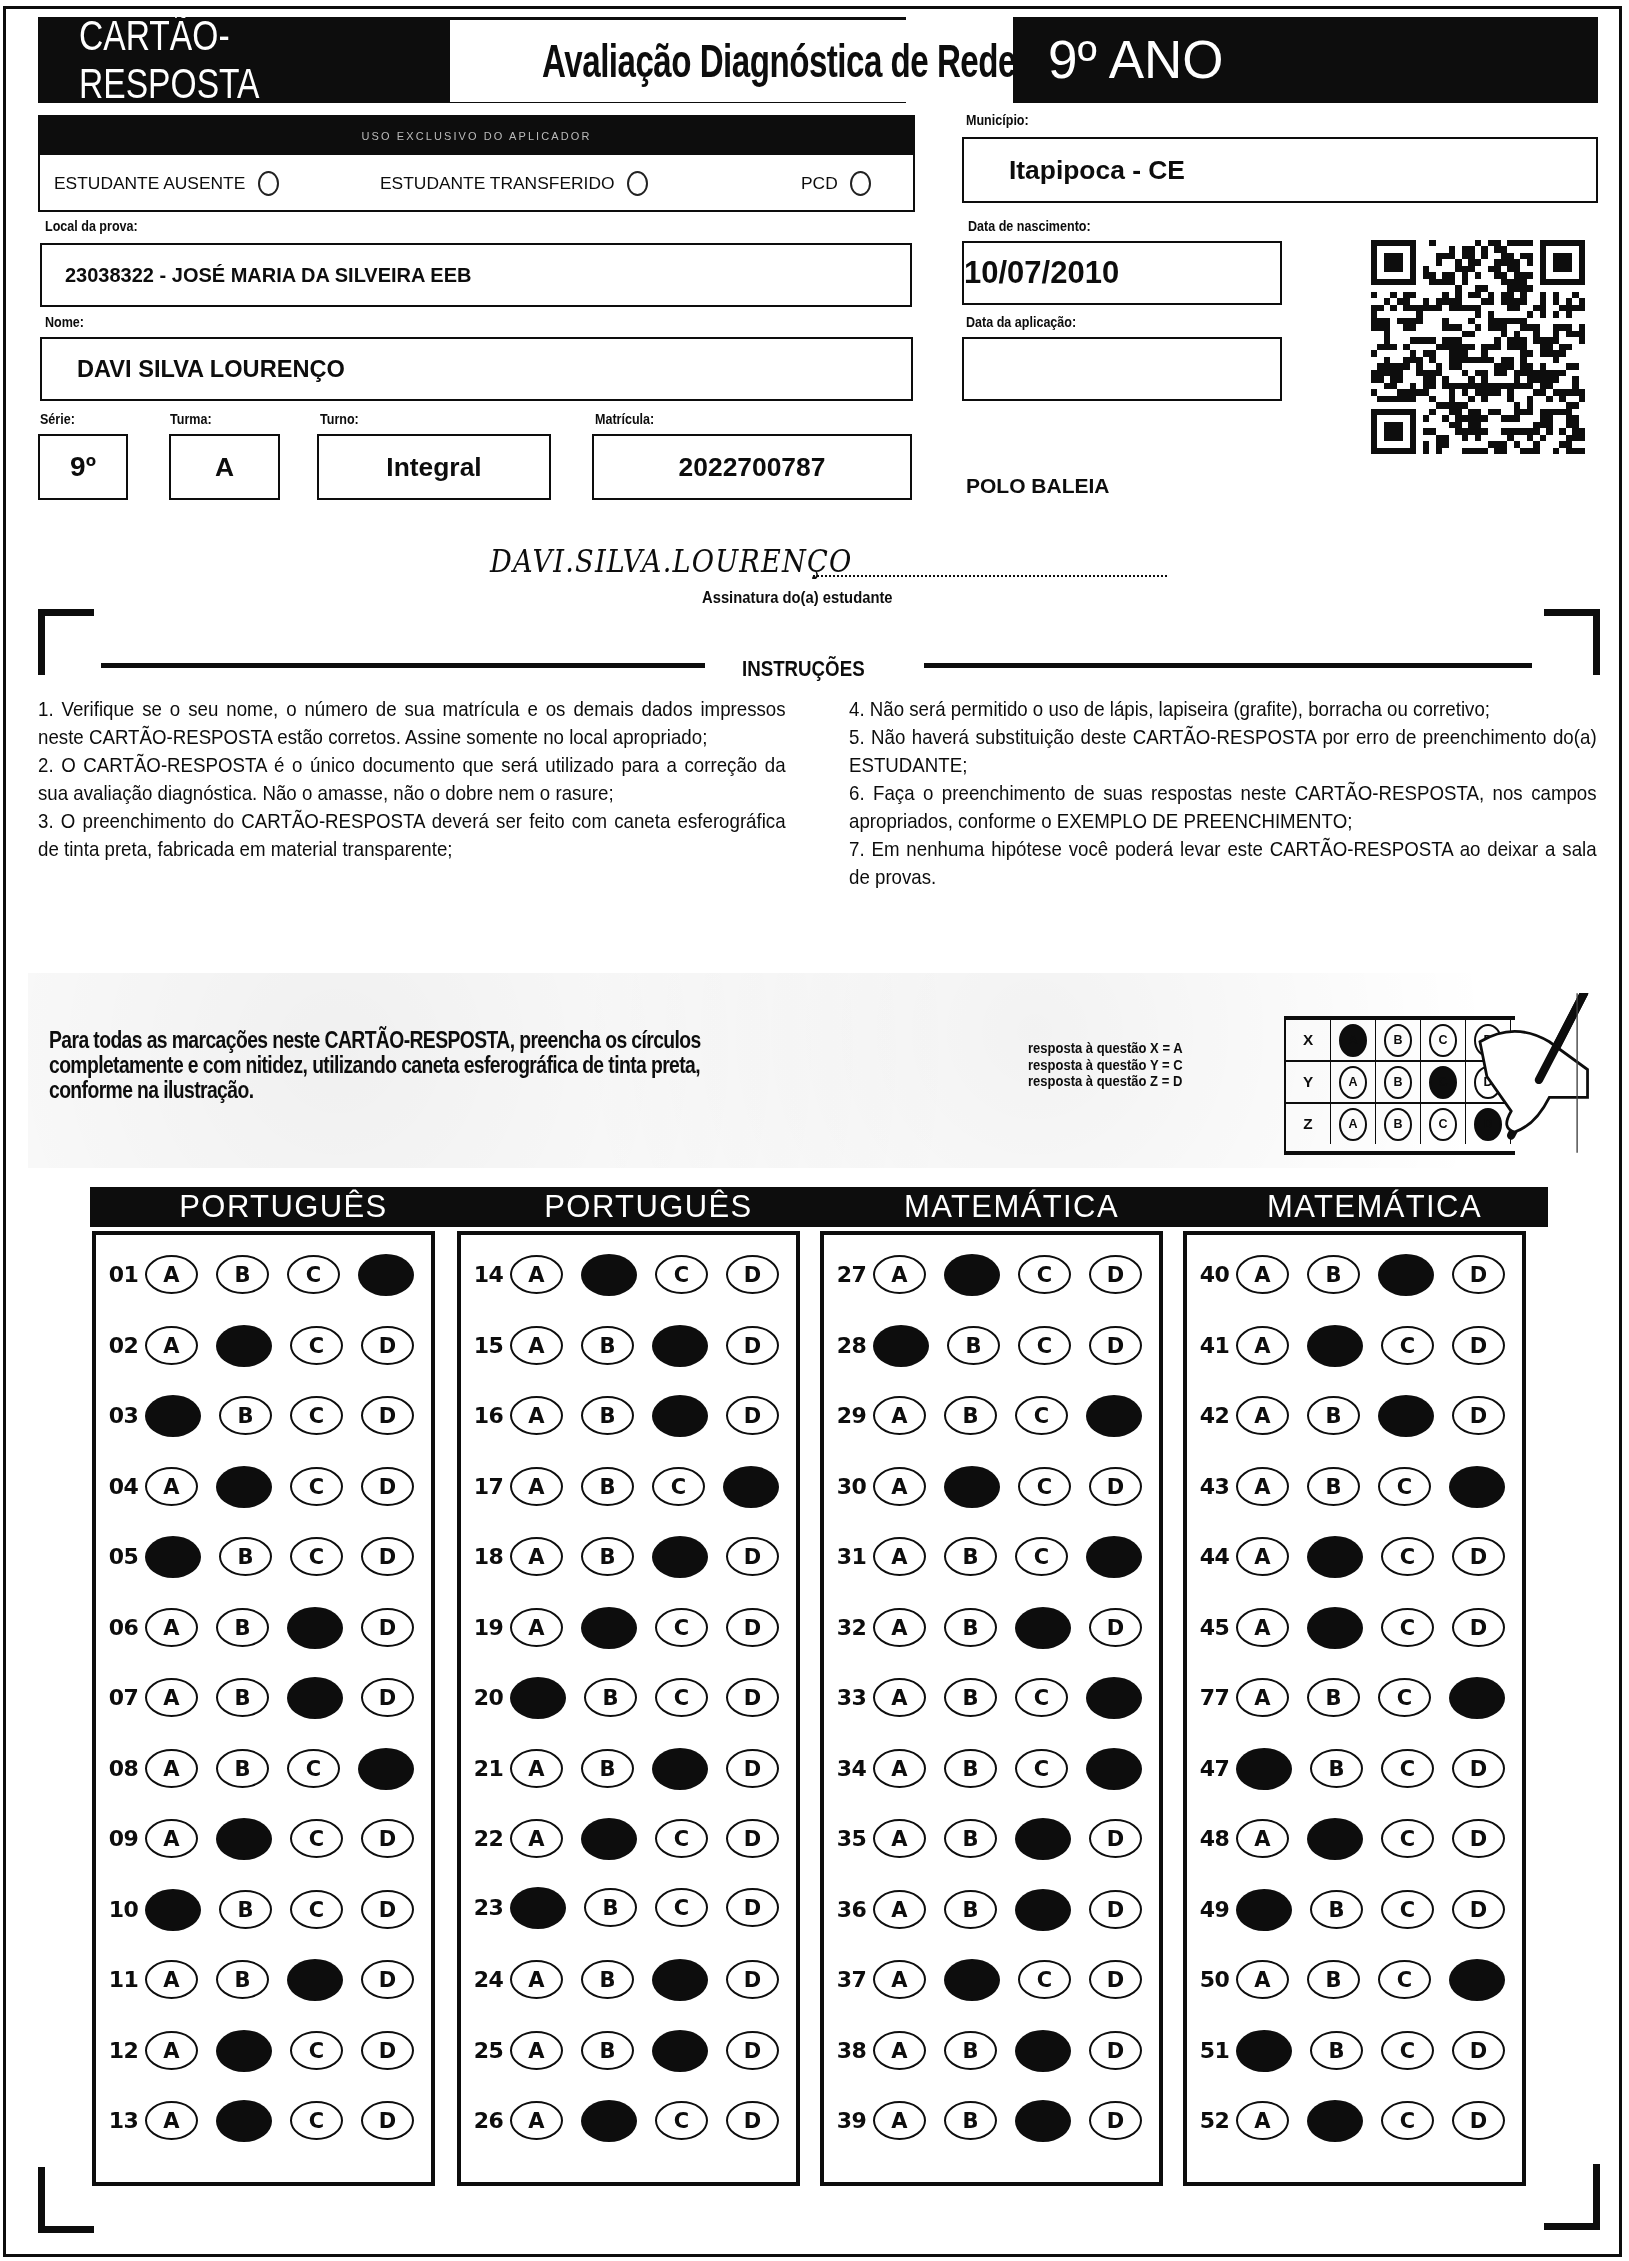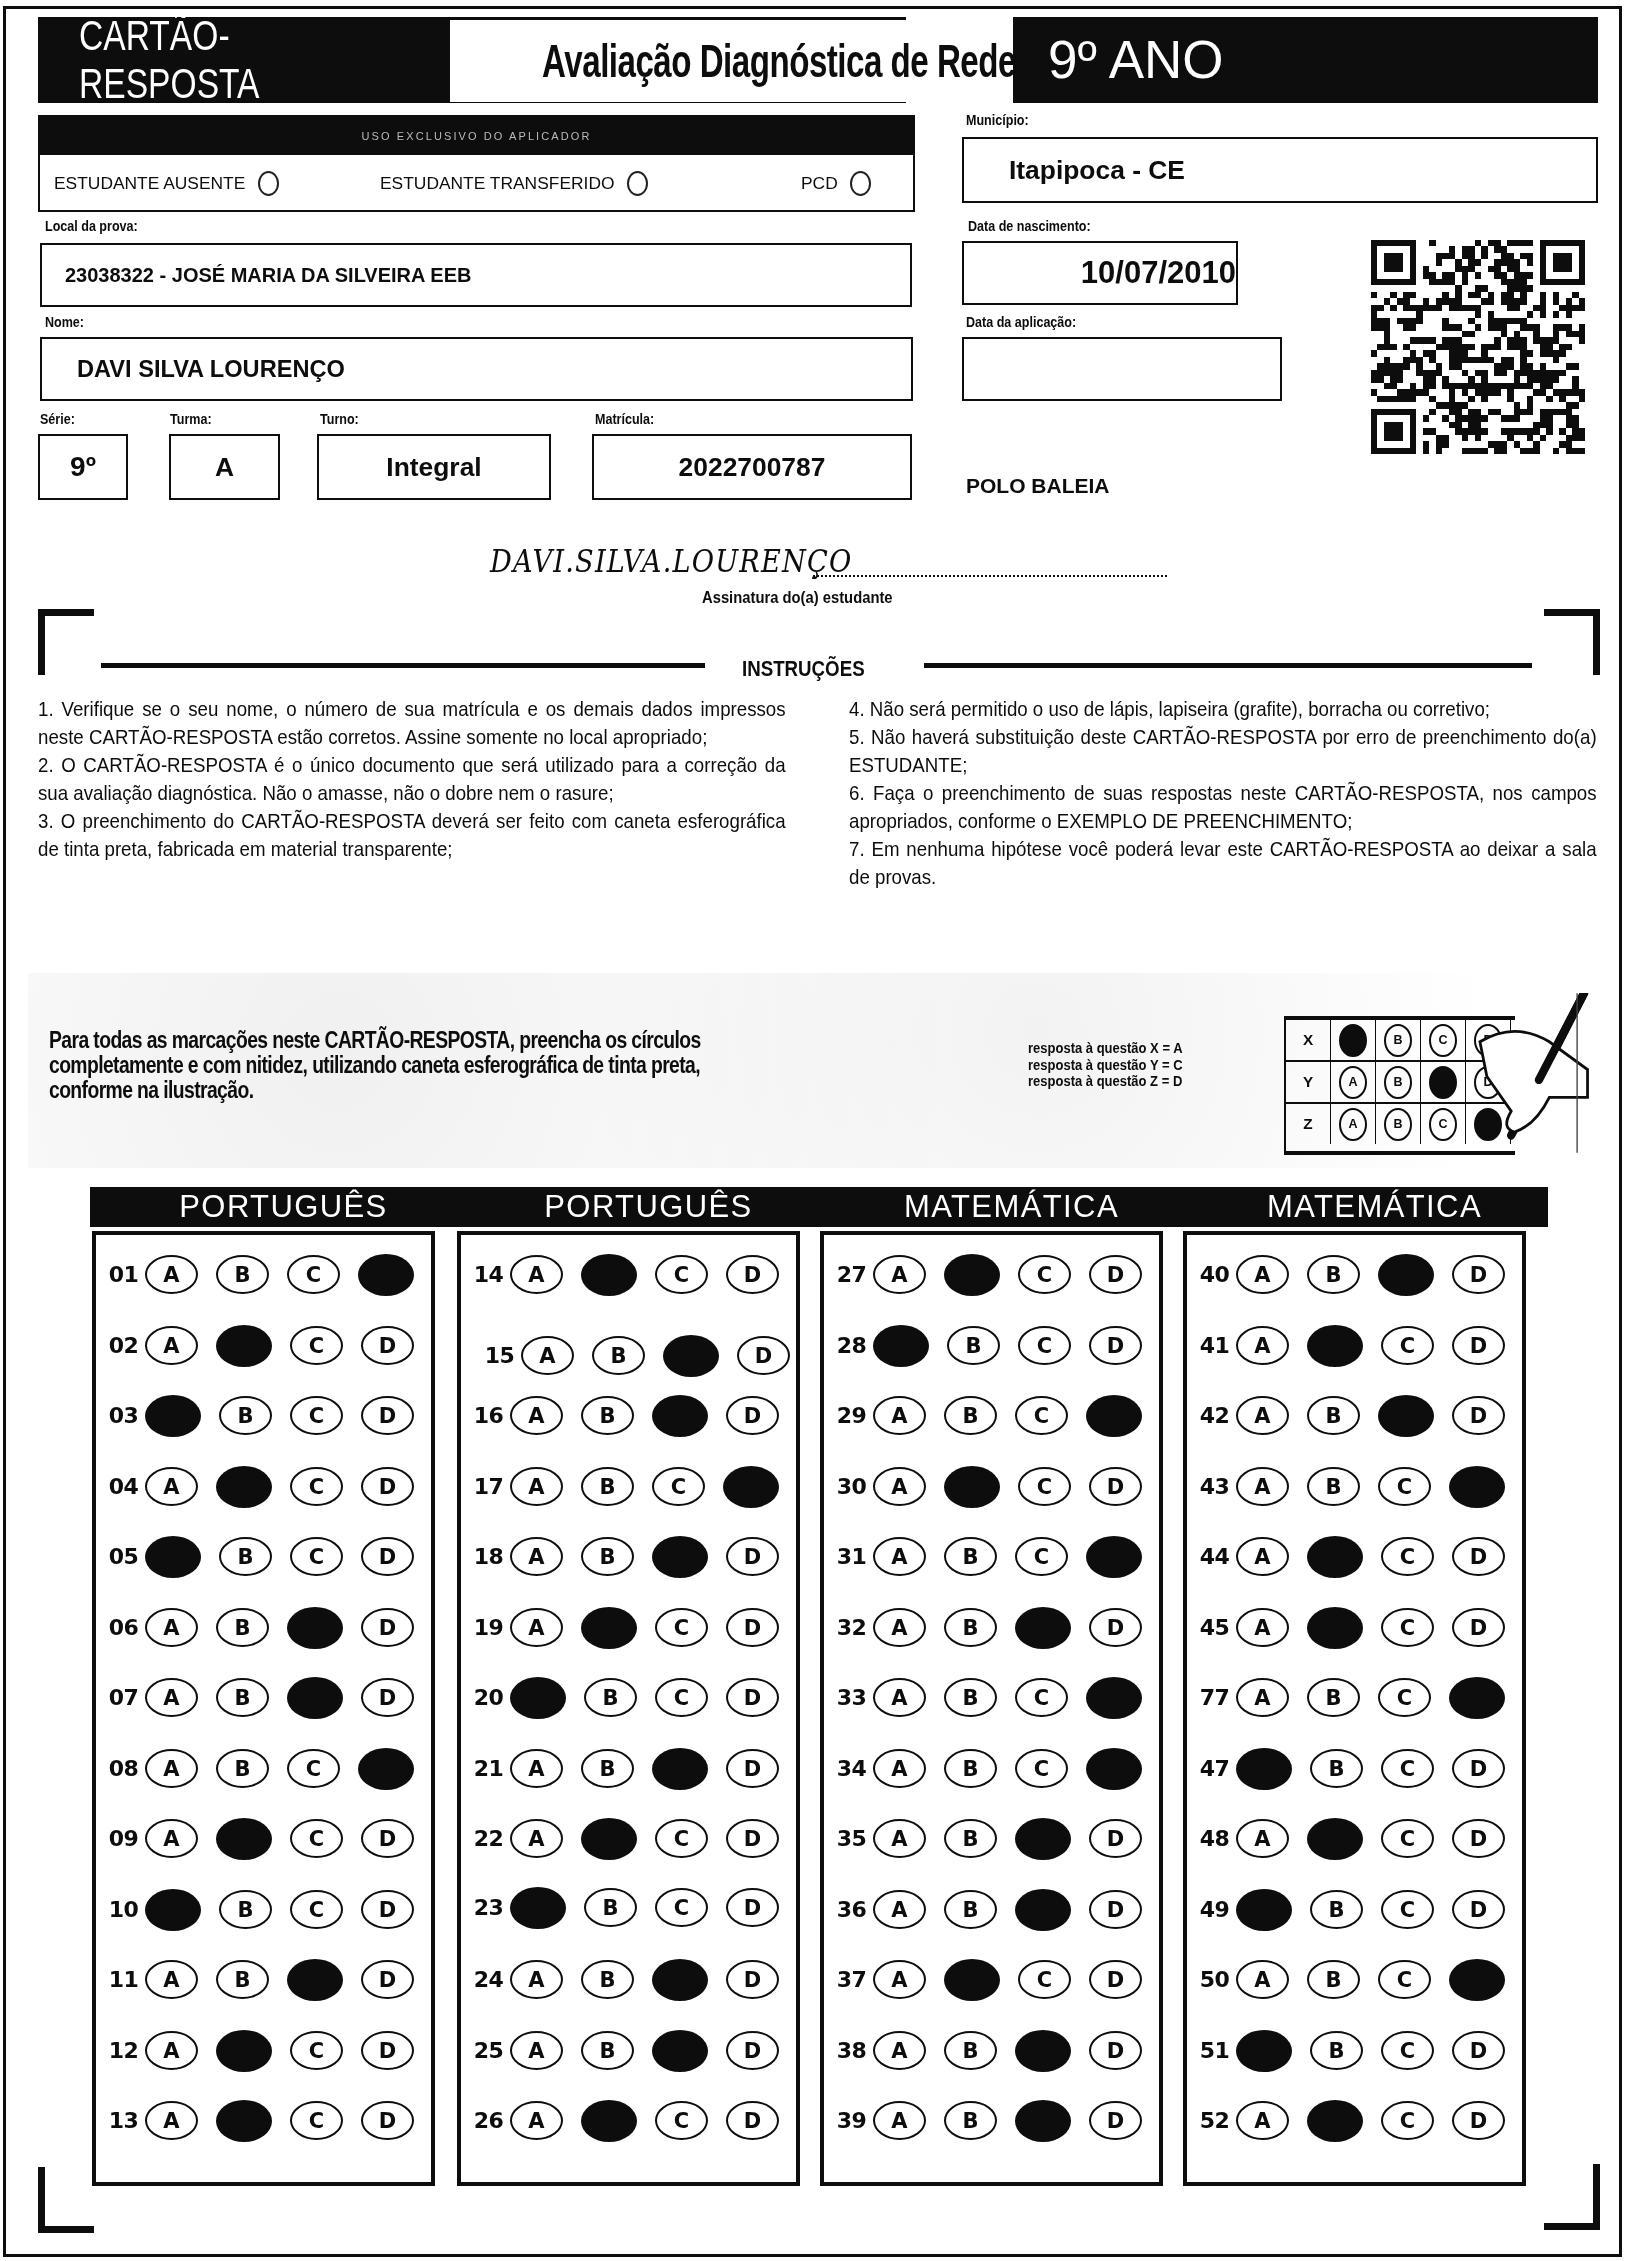--- a/index.html
+++ b/index.html
@@ -100,21 +100,21 @@
 <div class="field" style="left:962px;top:137px;width:636px;height:66px;font-size:26.4px;padding-left:45px;">
   <span>Itapipoca - CE</span>
 </div>
 
 <div class="lbl" style="left:45px;top:217px;">Local da prova:</div>
 <div class="field" style="left:40px;top:243px;width:872px;height:64px;font-size:20px;padding-left:23px;">
   <span>23038322 - JOSÉ MARIA DA SILVEIRA EEB</span>
 </div>
 
 <div class="lbl" style="left:968px;top:217px;">Data de nascimento:</div>
-<div class="field" style="left:962px;top:241px;width:276px;height:64px;font-size:31px;justify-content:flex-end;">
+<div class="field" style="left:962px;top:241px;width:320px;height:64px;font-size:31px;justify-content:flex-start;">
   <span>10/07/2010</span>
 </div>
 
 <div class="lbl" style="left:45px;top:313px;">Nome:</div>
 <div class="field" style="left:40px;top:337px;width:873px;height:64px;font-size:23.6px;padding-left:35px;">
   <span>DAVI SILVA LOURENÇO</span>
 </div>
 
 <div class="lbl" style="left:966px;top:313px;">Data da aplicação:</div>
 <div class="field" style="left:962px;top:337px;width:320px;height:64px;font-size:25px;">
@@ -796,21 +796,21 @@
     </div>
     <div class="subj-head" style="left: 455px; width: 347px;">PORTUGUÊS</div>
     <div class="ans-box" style="left: 457px; width: 343px;">
       <div class="ans-row" style="top: 15.3px;">
         <div class="qnum">14</div>
         <div class="bub">A</div>
         <div class="bub filled">B</div>
         <div class="bub">C</div>
         <div class="bub">D</div>
       </div>
-      <div class="ans-row" style="top: 96px; padding-left: 11px;">
+      <div class="ans-row" style="top: 86px;">
         <div class="qnum">15</div>
         <div class="bub">A</div>
         <div class="bub">B</div>
         <div class="bub filled">C</div>
         <div class="bub">D</div>
       </div>
       <div class="ans-row" style="top: 156px;">
         <div class="qnum">16</div>
         <div class="bub">A</div>
         <div class="bub">B</div>

